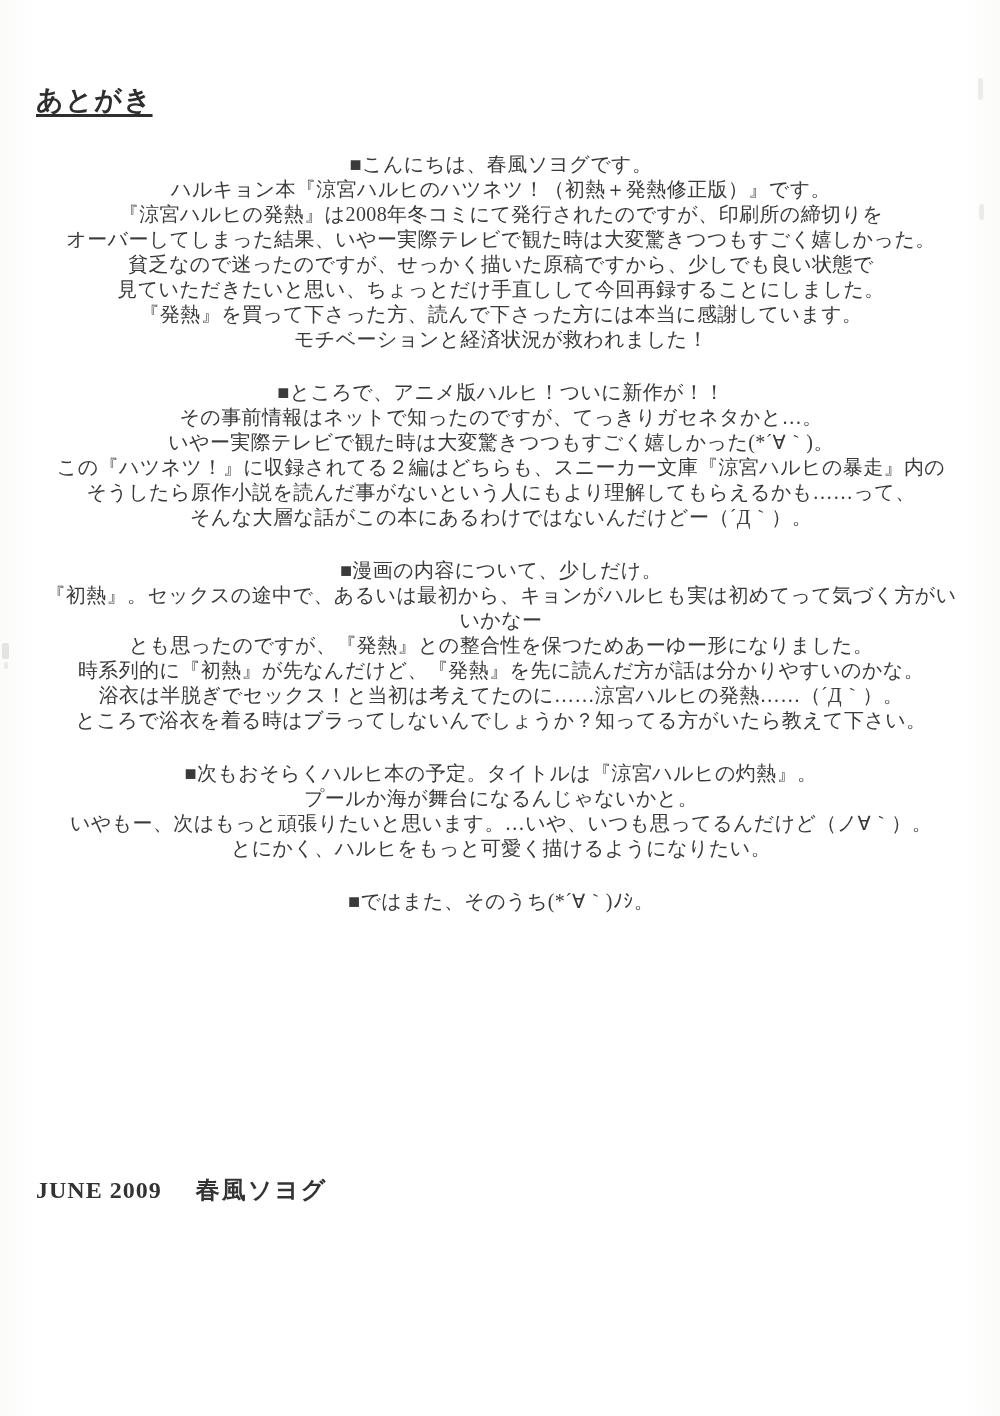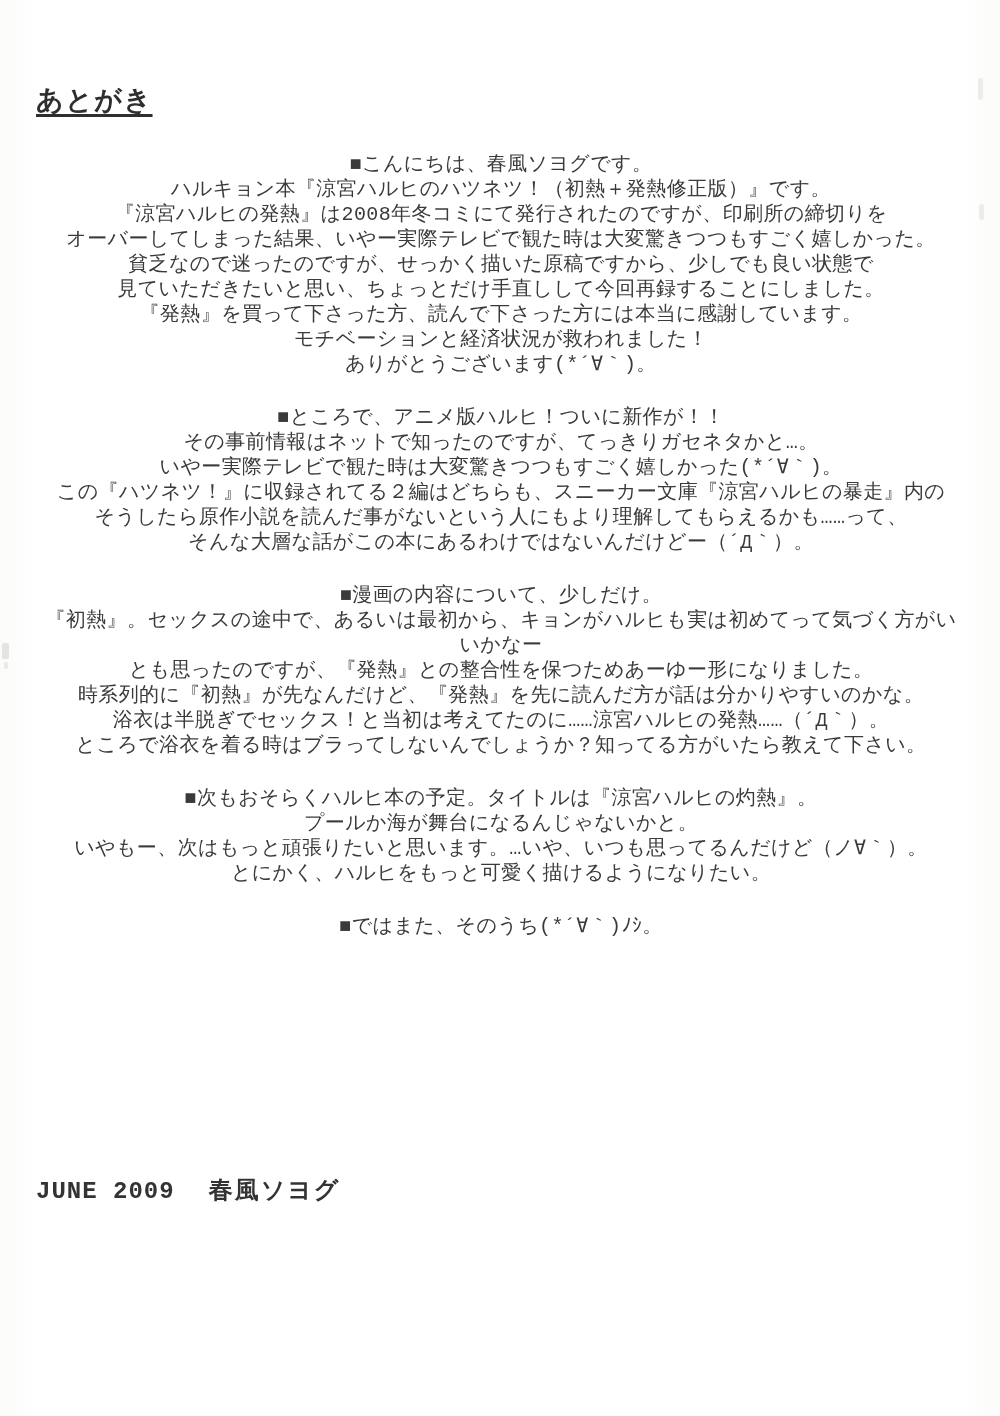--- a/index.html
+++ b/index.html
@@ -5,21 +5,21 @@
   html, body {
     margin: 0;
     padding: 0;
     background: #ffffff;
   }
   .page {
     position: relative;
     width: 1000px;
     height: 1416px;
     background: linear-gradient(90deg, #fbfbfa 0%, #ffffff 4%, #ffffff 96%, #fbfbfa 100%);
-    font-family: Liberation Mono, monospace;
+    font-family: Liberation Serif, serif;
     color: #3a3a3a;
     overflow: hidden;
   }
   .title {
     position: absolute;
     left: 36px;
     top: 82px;
     margin: 0;
     font-size: 27px;
     font-weight: bold;
@@ -101,21 +101,20 @@
   <div class="content" id="content">
       <div class="block">
         <div class="line">■こんにちは、春風ソヨグです。</div>
         <div class="line">ハルキョン本『涼宮ハルヒのハツネツ！（初熱＋発熱修正版）』です。</div>
         <div class="line">『涼宮ハルヒの発熱』は2008年冬コミにて発行されたのですが、印刷所の締切りを</div>
         <div class="line">オーバーしてしまった結果、いやー実際テレビで観た時は大変驚きつつもすごく嬉しかった。</div>
         <div class="line">貧乏なので迷ったのですが、せっかく描いた原稿ですから、少しでも良い状態で</div>
         <div class="line">見ていただきたいと思い、ちょっとだけ手直しして今回再録することにしました。</div>
         <div class="line">『発熱』を買って下さった方、読んで下さった方には本当に感謝しています。</div>
         <div class="line">モチベーションと経済状況が救われました！</div>
-        <div class="line">ありがとうございます(*´∀｀)。</div>
       </div>
       <div class="block">
         <div class="line">■ところで、アニメ版ハルヒ！ついに新作が！！</div>
         <div class="line">その事前情報はネットで知ったのですが、てっきりガセネタかと…。</div>
         <div class="line">いやー実際テレビで観た時は大変驚きつつもすごく嬉しかった(*´∀｀)。</div>
         <div class="line">この『ハツネツ！』に収録されてる２編はどちらも、スニーカー文庫『涼宮ハルヒの暴走』内の</div>
         <div class="line">そうしたら原作小説を読んだ事がないという人にもより理解してもらえるかも……って、</div>
         <div class="line">そんな大層な話がこの本にあるわけではないんだけどー（´Д｀）。</div>
       </div>
       <div class="block">

